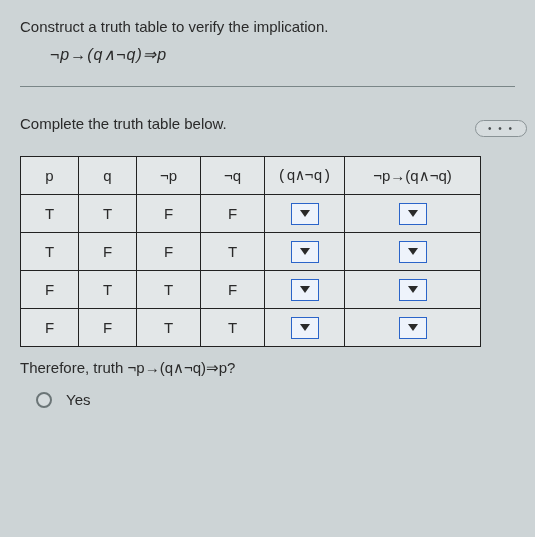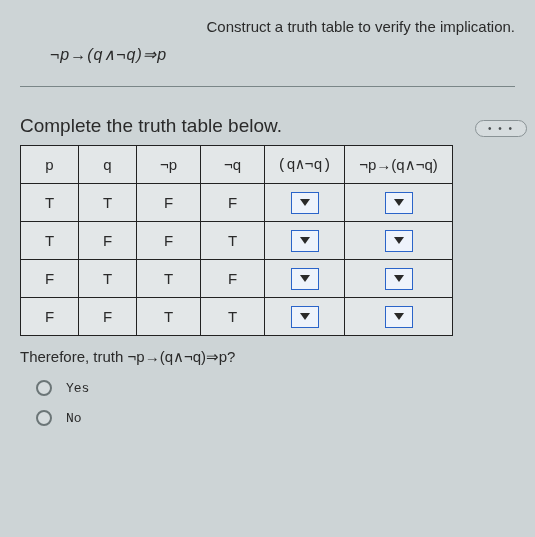--- a/index.html
+++ b/index.html
@@ -6,72 +6,72 @@
     body {
       width: 535px;
       height: 537px;
       background: #cdd4d6;
       font-family: Arial, sans-serif;
       color: #2a2a2a;
       padding: 18px 20px;
       position: relative;
       overflow: hidden;
     }
-    .instruction { font-size: 15px; margin-bottom: 10px; text-align: right; }
+    .instruction { font-size: 15px; margin-bottom: 10px; }
     .formula { font-size: 16px; margin-left: 30px; margin-bottom: 22px; letter-spacing: 1px; font-style: italic; }
     .hr-line { border: none; border-top: 1px solid #7a8688; margin-bottom: 28px; }
     .ellipsis-chip {
       position: absolute;
       right: 8px;
       top: 120px;
       border: 1px solid #8a9396;
       border-radius: 12px;
       padding: 2px 12px;
       background: #d6dcde;
       font-size: 10px;
       letter-spacing: 2px;
       color: #4a4f51;
     }
-    .subhead { font-size: 19px; margin-bottom: 8px; }
+    .subhead { font-size: 15px; margin-bottom: 24px; }
     table.truth {
       border-collapse: collapse;
       margin-bottom: 12px;
     }
     table.truth th, table.truth td {
       border: 1px solid #222;
       text-align: center;
       font-weight: normal;
       font-size: 15px;
       background: #e3e7e8;
       height: 38px;
     }
     table.truth th { font-weight: normal; }
     .col-narrow { width: 58px; }
     .col-mid { width: 64px; }
     .col-wide { width: 80px; font-family: Liberation Mono, monospace; }
-    .col-xwide { width: 108px; }
+    .col-xwide { width: 136px; }
     .dd {
       display: inline-flex;
       align-items: center;
       justify-content: center;
       border: 1px solid #2a64c9;
       background: #eef3fb;
       width: 28px;
       height: 22px;
       cursor: pointer;
     }
     .dd .tri {
       width: 0; height: 0;
       border-left: 5px solid transparent;
       border-right: 5px solid transparent;
       border-top: 7px solid #2a2a2a;
     }
     .question { font-size: 15px; margin-bottom: 14px; }
     .opts { margin-left: 16px; }
-    .opt { display: flex; align-items: center; gap: 14px; margin-bottom: 14px; font-size: 13px; font-family: Liberation Mono, monospace; }
+    .opt { display: flex; align-items: center; gap: 14px; margin-bottom: 14px; font-size: 15px; }
     .radio {
       width: 16px; height: 16px; border: 2px solid #6b7577; border-radius: 50%;
       background: #d6dcde; display: inline-block;
     }
   </style>
 </head>
 <body>
 
 <div class="instruction">Construct a truth table to verify the implication.</div>
 <div class="formula">¬p→(q∧¬q)⇒p</div>
@@ -145,17 +145,13 @@
   </tbody>
 </table>
 
 <div class="question">Therefore, truth ¬p→(q∧¬q)⇒p?</div>
 
 <div class="opts">
   <div class="opt">
     <span class="radio"></span>
     <span>Yes</span>
   </div>
-  <div class="opt">
-    <span class="radio"></span>
-    <span>No</span>
-  </div>
 </div>
 
 </body></html>

